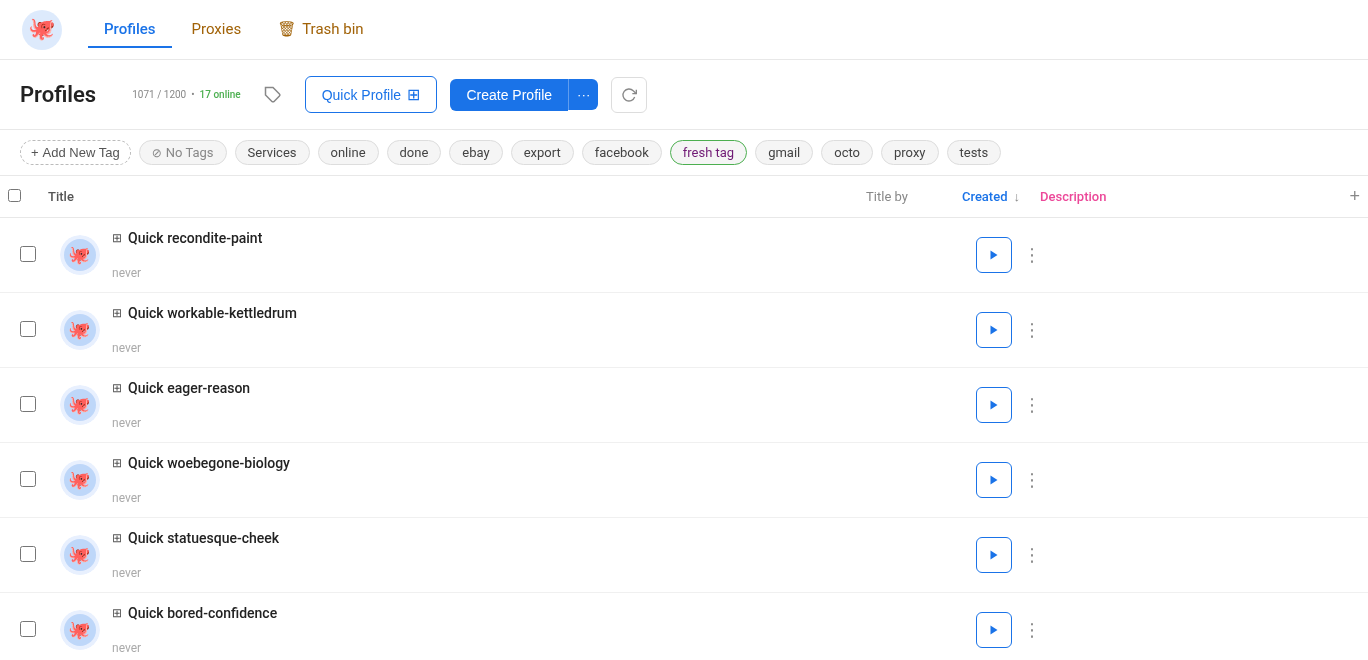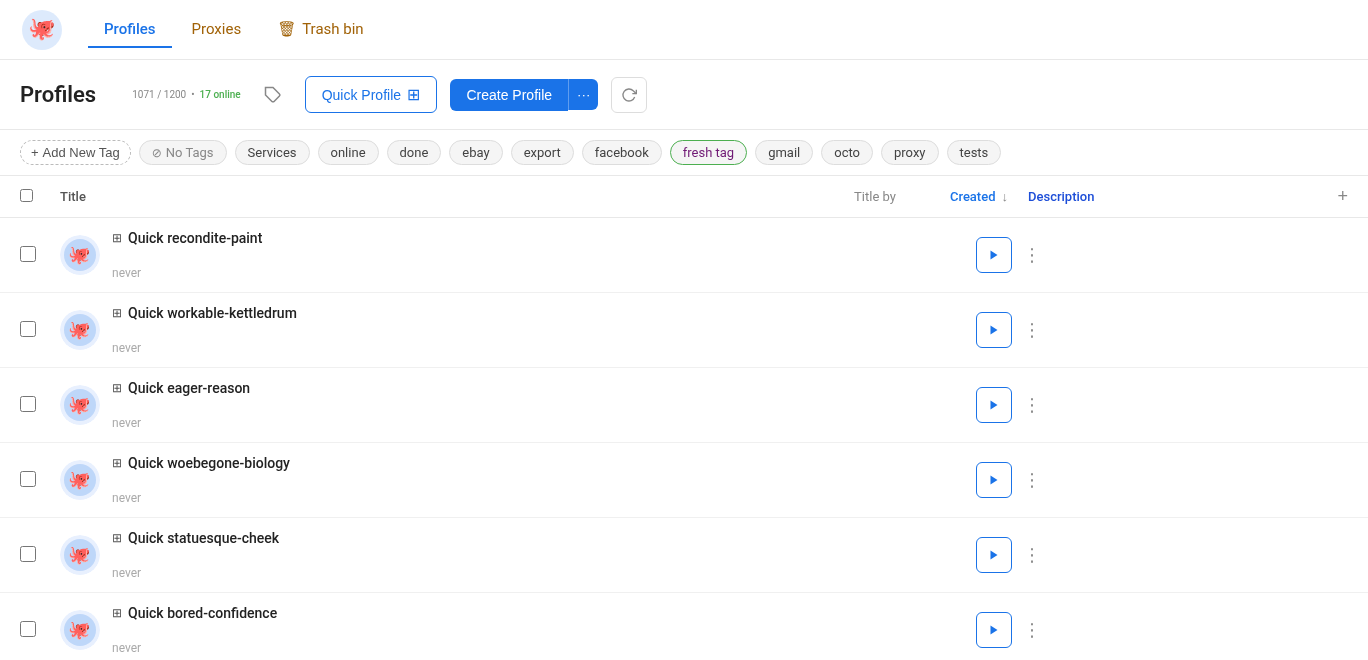--- a/index.html
+++ b/index.html
@@ -68,29 +68,29 @@
     }
     .tag-pill {
       display: flex; align-items: center; gap: 4px; padding: 4px 12px;
       border-radius: 20px; border: 1px solid #ddd; background: #f5f5f5;
       font-size: 13px; color: #444; cursor: pointer; user-select: none;
     }
     .tag-pill.no-icon { color: #888; }
 
     
     .table-header {
-      display: flex; align-items: center; padding: 10px 20px;
+      display: flex; align-items: center; padding: 10px 8px;
       border-bottom: 1px solid #e8e8e8; color: #888; font-size: 13px;
     }
     .col-check { width: 40px; flex-shrink: 0; }
     .col-title { flex: 1; font-weight: 500; color: #555; }
     .col-sort { margin-left: auto; display: flex; align-items: center; gap: 6px; }
     .sort-label { color: #888; }
     .sort-active { color: #1a73e8; font-weight: 500; margin-left: 48px; }
-    .col-desc { width: 300px; text-align: left; padding-left: 20px; color: #1d4ed8; font-weight: 500; }
+    .col-desc { width: 300px; text-align: left; padding-left: 20px; color: #ec4899; font-weight: 500; }
     .col-add { width: 40px; display: flex; justify-content: flex-end; }
     .add-col-btn { background: none; border: none; cursor: pointer; color: #888; font-size: 18px; }
 
     .table-row {
       display: flex; align-items: center; padding: 12px 20px;
       border-bottom: 1px solid #f0f0f0; min-height: 64px;
     }
     .row-check { width: 40px; flex-shrink: 0; }
     .row-check input { width: 16px; height: 16px; cursor: pointer; }
     .row-avatar { width: 40px; height: 40px; border-radius: 50%; overflow: hidden; margin-right: 12px; flex-shrink: 0; }

